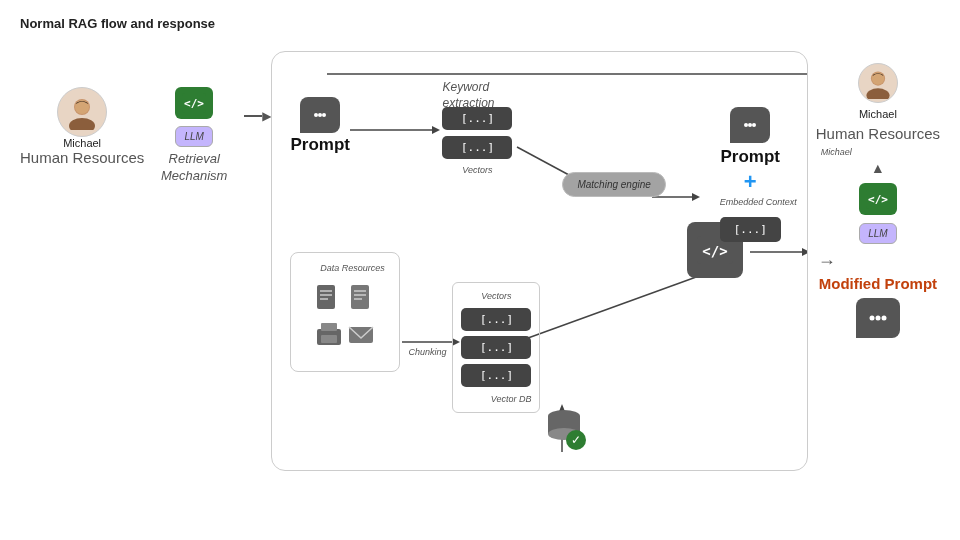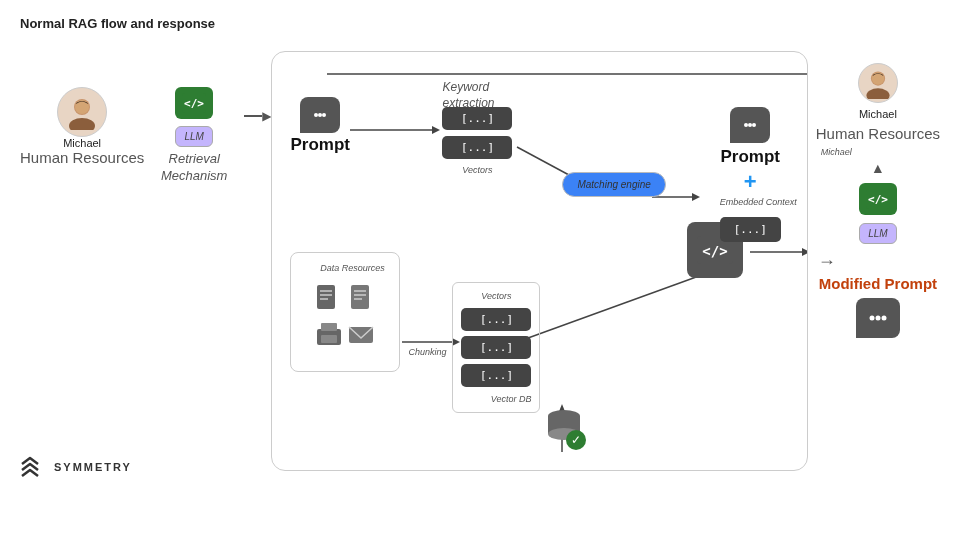--- a/index.html
+++ b/index.html
@@ -95,21 +95,21 @@
       color: #fff;
       font-size: 11px;
       padding: 5px 14px;
       text-align: center;
       font-family: monospace;
       min-width: 70px;
     }
 
     
     .matching-engine {
-      background: #3b82f6;
+      background: #a3a3a3;
       border: 1.5px solid #bbb;
       border-radius: 20px;
       padding: 6px 14px;
       font-size: 10px;
       font-style: italic;
       color: #333;
       text-align: center;
     }
 
     .modified-prompt-label {
@@ -355,22 +355,14 @@
         <svg width="28" height="22" viewBox="0 0 28 22">
           <circle cx="8" cy="11" r="2.5" fill="#fff"></circle>
           <circle cx="14" cy="11" r="2.5" fill="#fff"></circle>
           <circle cx="20" cy="11" r="2.5" fill="#fff"></circle>
         </svg>
       </div>
     </div>
 
   </div>
 
-  <div class="symmetry-logo">
-    <svg width="28" height="22" viewBox="0 0 28 22">
-      <polyline points="2,8 10,2 18,8" fill="none" stroke="#333" stroke-width="2.5" stroke-linejoin="round"></polyline>
-      <polyline points="2,14 10,8 18,14" fill="none" stroke="#333" stroke-width="2.5" stroke-linejoin="round"></polyline>
-      <polyline points="2,20 10,14 18,20" fill="none" stroke="#333" stroke-width="2.5" stroke-linejoin="round"></polyline>
-    </svg>
-    <span class="symmetry-text">SYMMETRY</span>
-  </div>
 
 </div>
 
 </body></html>

